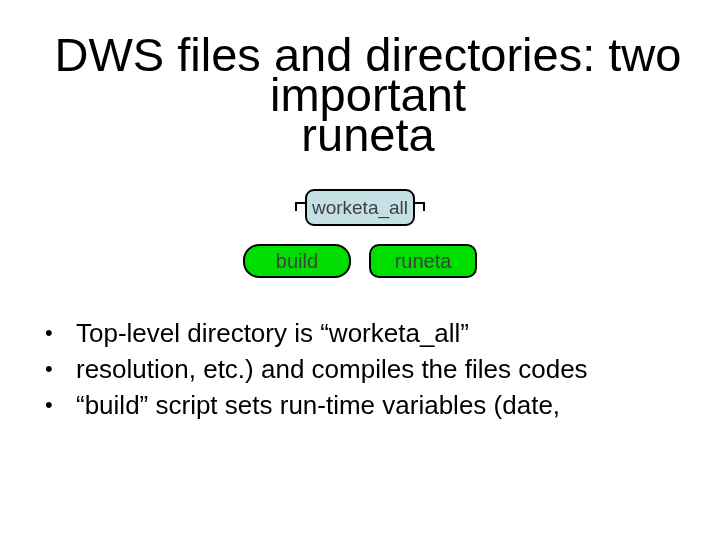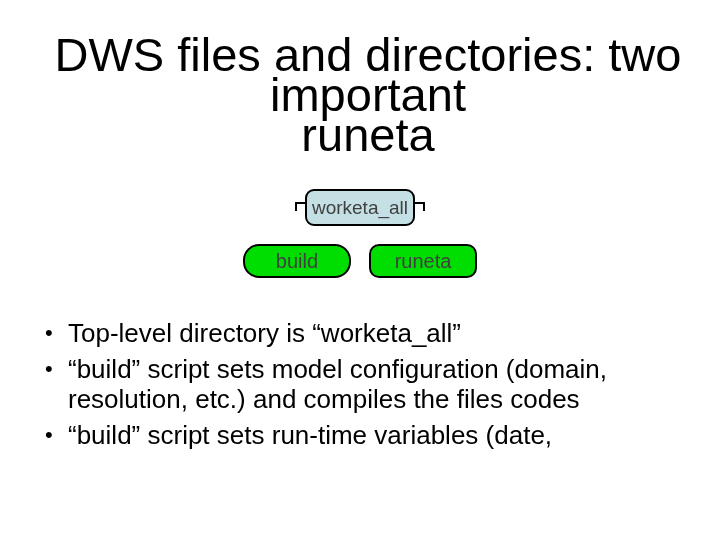--- a/index.html
+++ b/index.html
@@ -98,21 +98,21 @@
     font-size: 26px;
     line-height: 30px;
   }
   .bullet-marker {
     flex: none;
     width: 23px;
     font-size: 22px;
     line-height: 30px;
   }
   .bullet-text { flex: 1; }
-  .bullet-line { display: block; }
+  .bullet-line { display: block; margin-left: 8px; }
 </style>
 </head>
 <body>
 
 <div class="slide">
 
   <h1 class="title">
     <span class="title-line">DWS files and directories: two important</span>
     <span class="title-line">runeta</span>
   </h1>
@@ -132,21 +132,20 @@
   <ul class="bullets">
     <li class="bullet-item">
       <span class="bullet-marker">•</span>
       <span class="bullet-text">
         <span class="bullet-line">Top-level directory is “worketa_all”</span>
       </span>
     </li>
     <li class="bullet-item">
       <span class="bullet-marker">•</span>
       <span class="bullet-text">
-        <span class="bullet-line">“build” script sets model configuration (domain,</span>
         <span class="bullet-line">resolution, etc.) and compiles the files codes</span>
       </span>
     </li>
     <li class="bullet-item">
       <span class="bullet-marker">•</span>
       <span class="bullet-text">
         <span class="bullet-line">“build” script sets run-time variables (date,</span>
       </span>
     </li>
   </ul>

